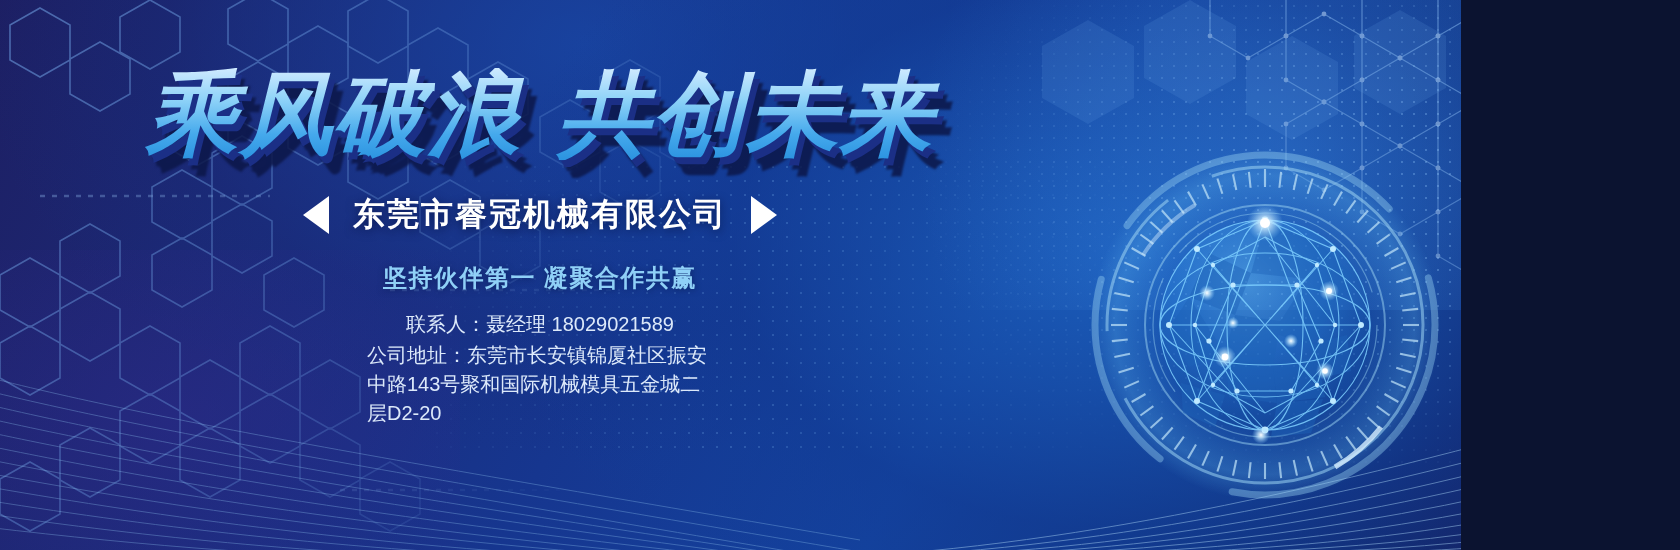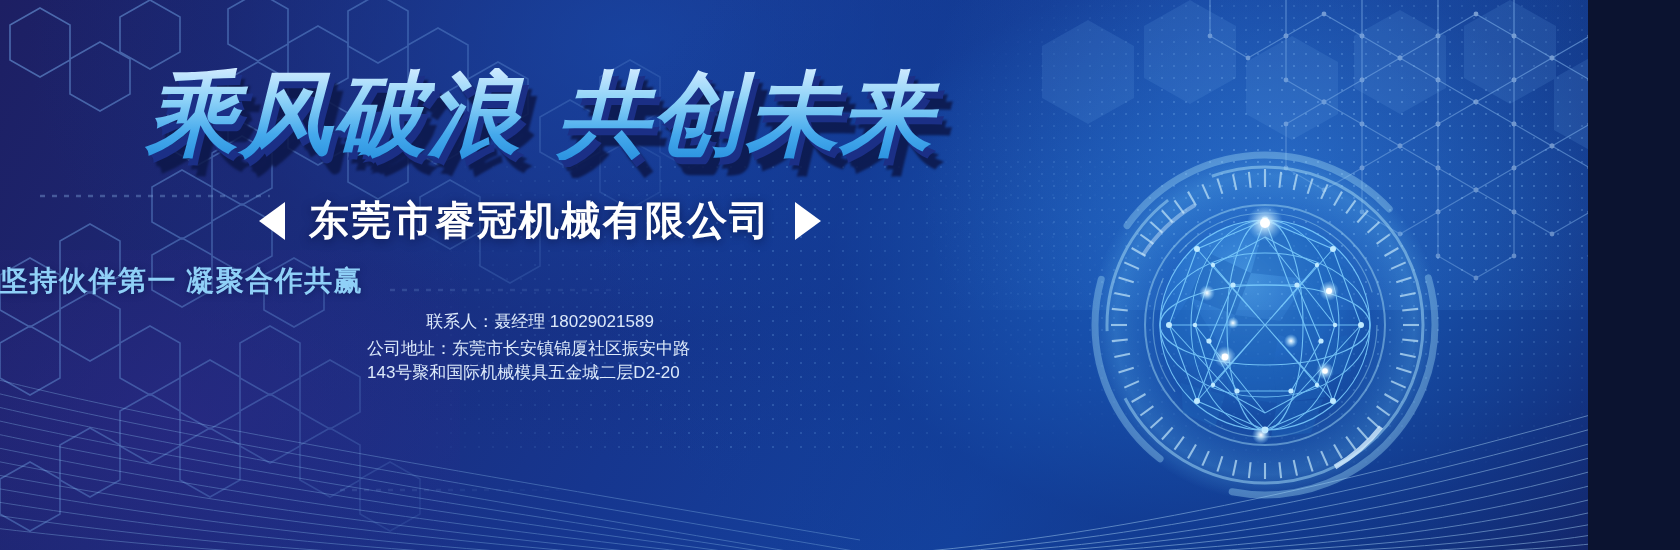--- a/index.html
+++ b/index.html
@@ -1,20 +1,20 @@
 <!DOCTYPE html>
 <html><head>
 <meta charset="utf-8">
 <style>
   html,body{margin:0;padding:0;background:#0b1330;}
   *{box-sizing:border-box;}
 
   #banner{
     position:relative;
-    width:1588px;height:550px;
+    width:1461px;height:550px;
     overflow:hidden;
     font-family:"Liberation Sans","DejaVu Sans",sans-serif;
     background:
       radial-gradient(ellipse 900px 620px at 78% 46%, rgba(28,96,190,0.95) 0%, rgba(17,60,150,0.55) 45%, rgba(13,38,110,0.0) 72%),
       radial-gradient(ellipse 760px 520px at 40% 8%, rgba(24,74,170,0.70) 0%, rgba(20,48,130,0.25) 55%, rgba(16,34,96,0) 80%),
       linear-gradient(118deg, #1d1f63 0%, #1c2a78 22%, #16368f 45%, #14439f 66%, #12357f 86%, #14205e 100%);
   }
 
   
   .layer{position:absolute;inset:0;pointer-events:none;}
@@ -79,37 +79,37 @@
     display:flex;align-items:center;justify-content:center;gap:24px;
   }
   .tri{
     width:0;height:0;
     border-top:19px solid transparent;
     border-bottom:19px solid transparent;
   }
   .tri-left{border-right:26px solid #ffffff;}
   .tri-right{border-left:26px solid #ffffff;}
   #company-name{
-    font-size:40px;font-weight:bold;color:#ffffff;
+    font-size:32px;font-weight:bold;color:#ffffff;
     letter-spacing:2px;white-space:nowrap;
     text-shadow:0 2px 10px rgba(6,16,60,.65);
   }
 
   #slogan{
     position:absolute;left:0;top:262px;width:1080px;
-    text-align:left;
-    font-size:28px;font-weight:bold;
+    text-align:center;
+    font-size:24px;font-weight:bold;
     color:#8fd0f7;letter-spacing:1.5px;white-space:nowrap;
     text-shadow:0 1px 6px rgba(8,22,70,.55);
   }
 
   #contact-block{
     position:absolute;left:0;top:310px;width:1080px;
     text-align:center;
-    color:#dce9fa;font-size:17px;line-height:1.45;
+    color:#dce9fa;font-size:20px;line-height:1.45;
   }
   #contact-person{white-space:nowrap;}
   #address-line{
     display:block;
     width:346px;margin:2px auto 12px auto;
     text-align:left;
     text-indent:0;
   }
 </style>
 </head>

